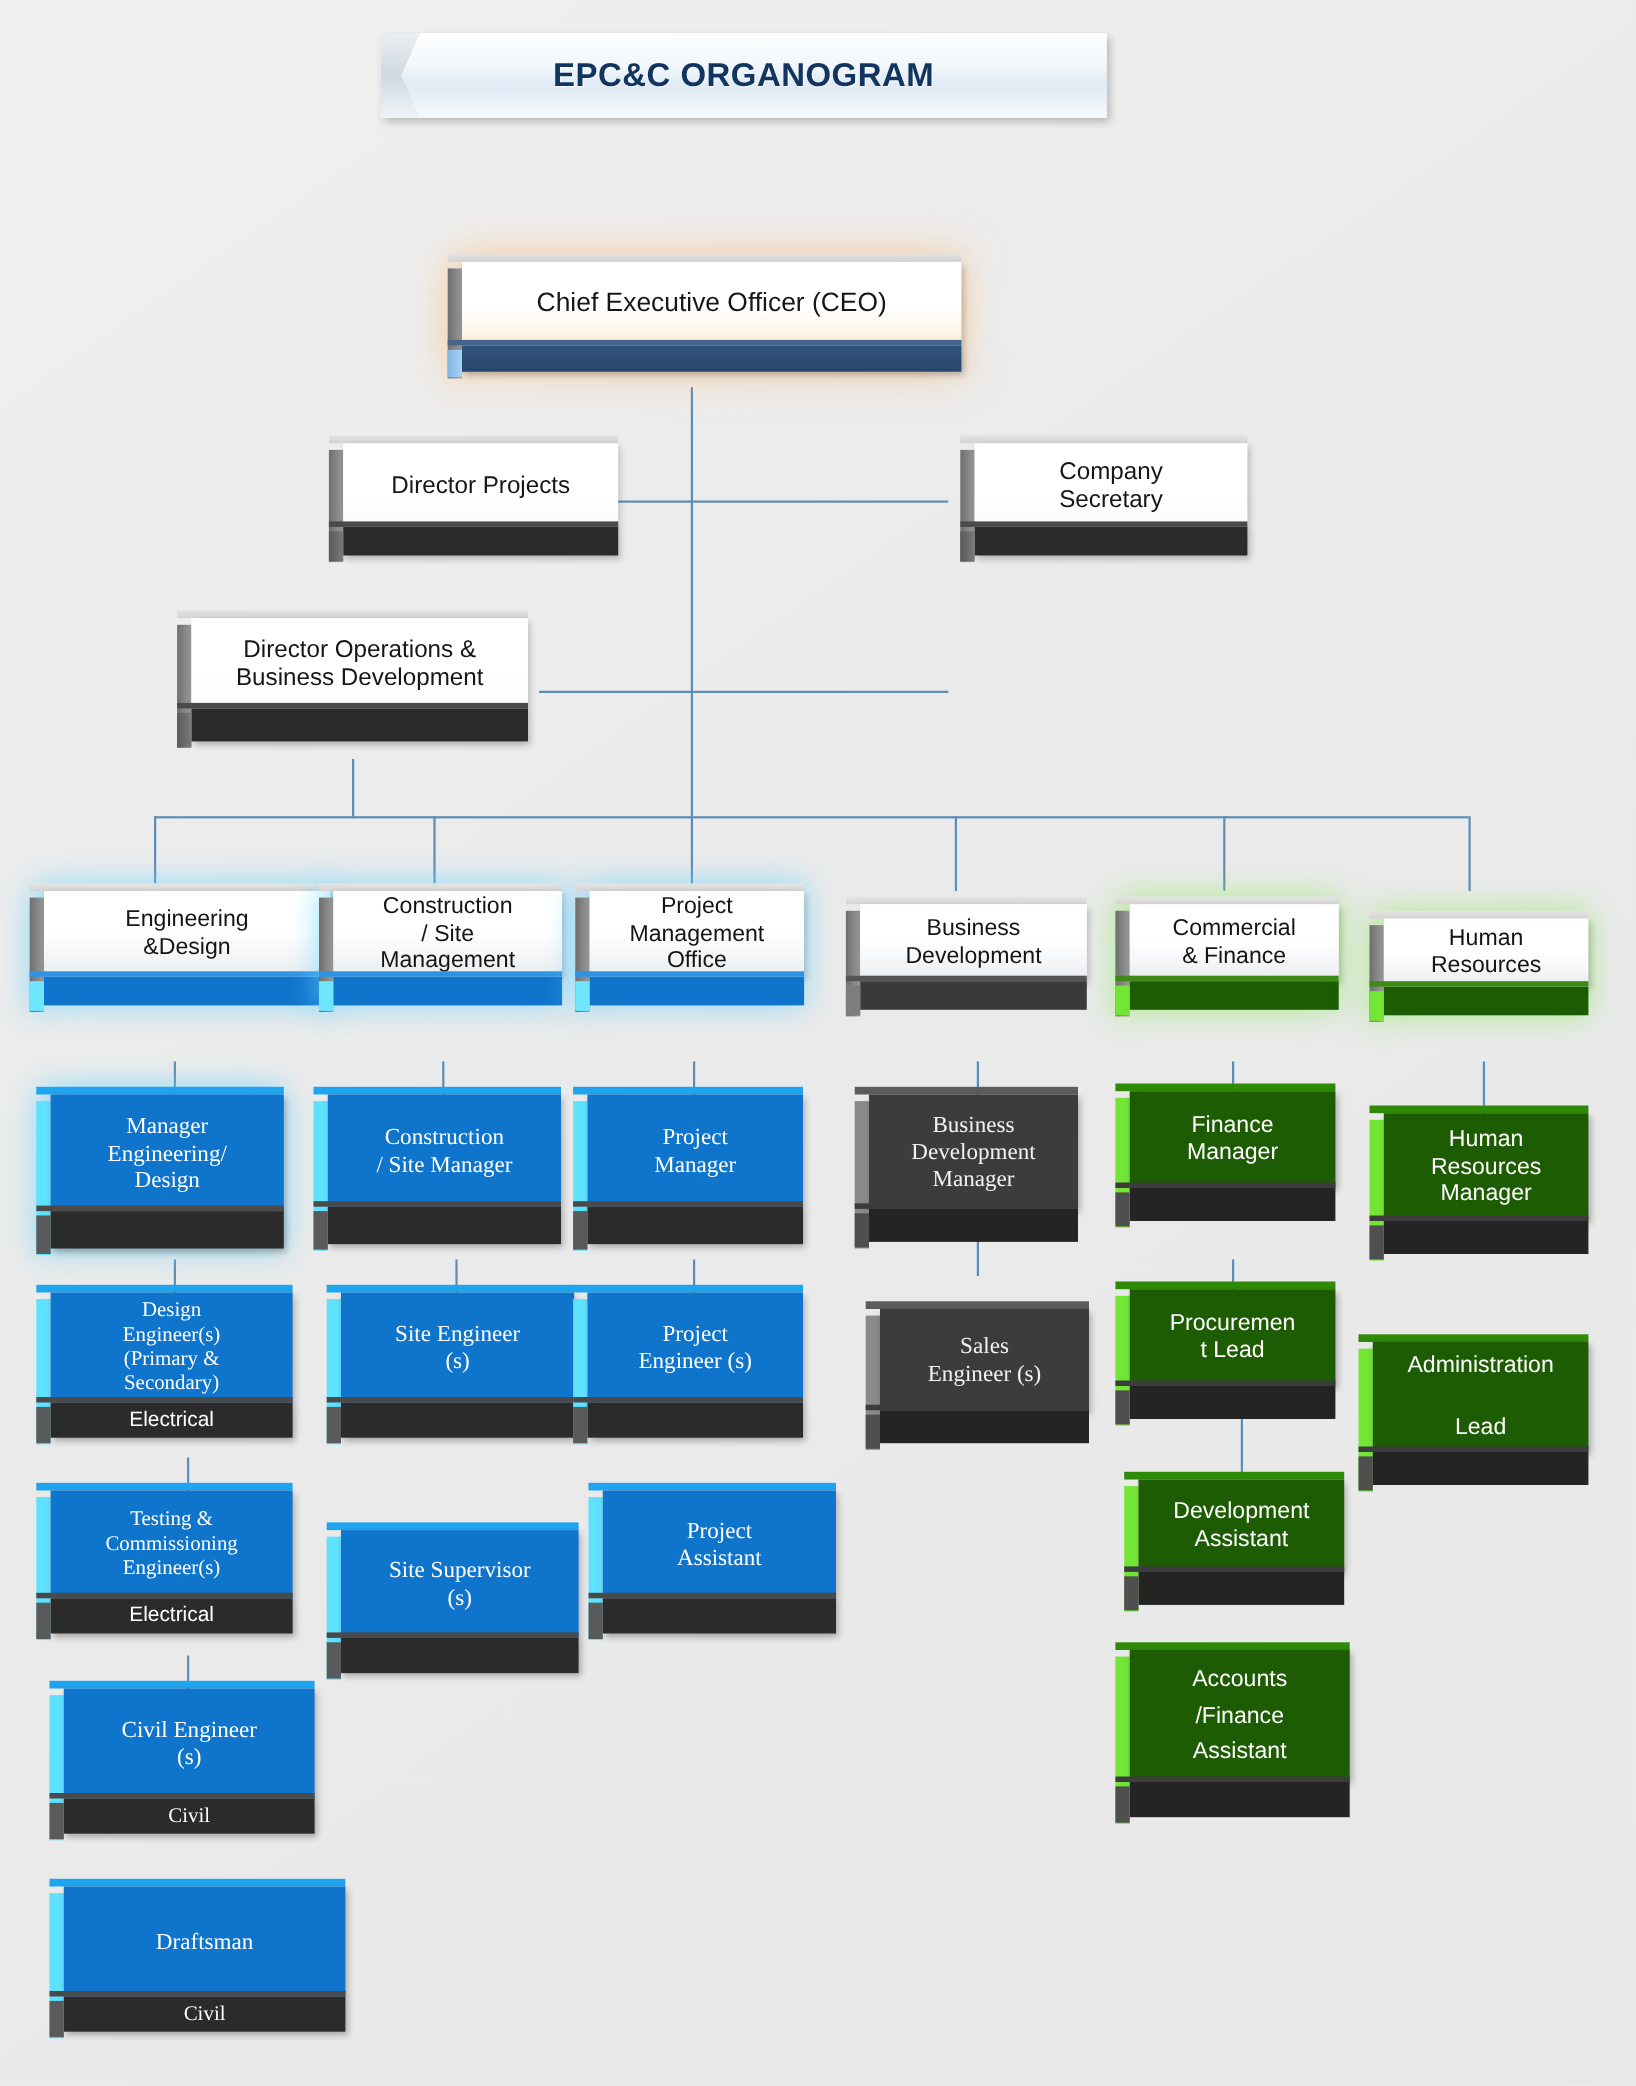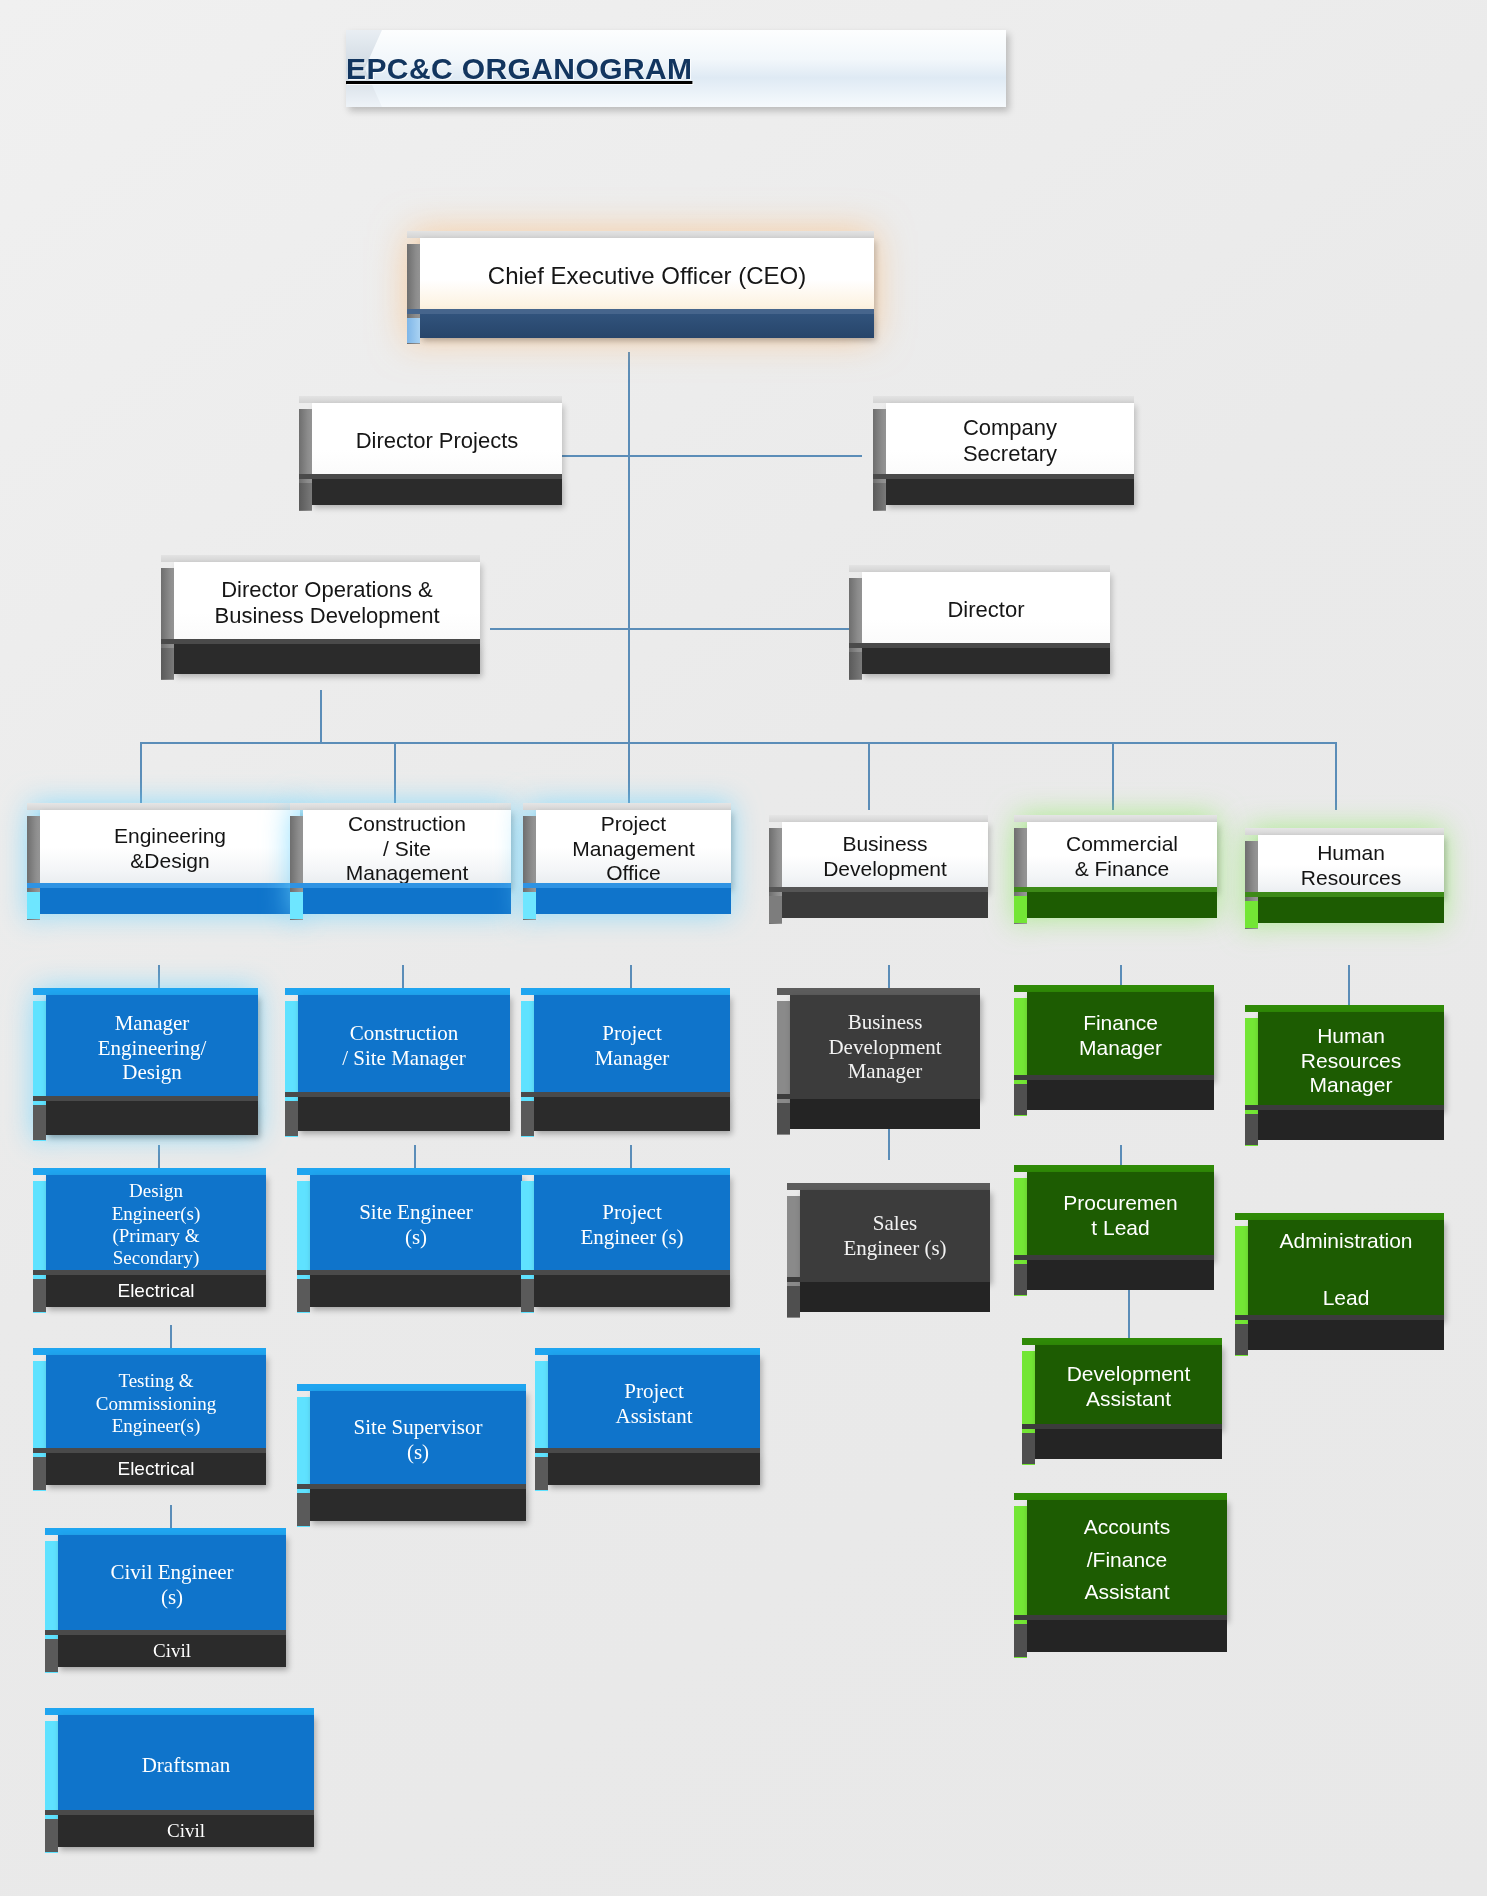--- a/index.html
+++ b/index.html
@@ -10,21 +10,21 @@
     overflow: hidden;
   }
   #stage { position: relative; width: 1487px; height: 1896px;
     background: linear-gradient(145deg,#f0f0f0 0%,#eaeaea 45%,#e8e8e8 100%); }
 
   
   #title-banner {
     position: absolute; left: 346px; top: 30px; width: 660px; height: 77px;
     background: linear-gradient(180deg,#fdfefe 0%,#f2f7fb 38%,#dfeaf4 62%,#f6fafd 100%);
     box-shadow: 3px 4px 7px rgba(0,0,0,.22);
-    display:flex; align-items:center; text-decoration:underline;
+    display:flex; align-items:center; justify-content:center;
   }
   #title-banner::before{
     content:""; position:absolute; left:0; top:0; width:36px; height:100%;
     background: linear-gradient(180deg,#e9eef3 0%,#cfd9e2 50%,#eef3f8 100%);
     clip-path: polygon(0 0, 100% 0, 52% 50%, 100% 100%, 0 100%);
   }
   #title-text{
     position:relative; z-index:2; font-weight:bold; font-size:30px;
     letter-spacing:.4px; color:#12355f; text-shadow:1px 1px 0 rgba(255,255,255,.8);
   }
@@ -214,29 +214,20 @@
     <span class="topbev"></span>
     <span class="bevel"></span>
     <div class="face" style="height:82px; white-space:pre-line; font-size:22px;">Director Operations &amp;
 Business Development</div>
     <div class="bar" style="height:30px;">
       <span class="bartop"></span>
       <span class="barbev"></span>
     </div>
   </div>
 
-  <div class="node white" style="left:862px; top:572px; width:248px;">
-    <span class="topbev"></span>
-    <span class="bevel"></span>
-    <div class="face" style="height:76px;">Director</div>
-    <div class="bar" style="height:26px;">
-      <span class="bartop"></span>
-      <span class="barbev"></span>
-    </div>
-  </div>
 
   <div class="node dept bar-blue glow-blue" style="left:40px; top:810px; width:260px;">
     <span class="topbev"></span>
     <span class="bevel"></span>
     <div class="face" style="height:78px; white-space:pre-line;">Engineering
 &amp;Design</div>
     <div class="bar" style="height:26px;">
       <span class="bartop"></span>
       <span class="barbev"></span>
     </div>

